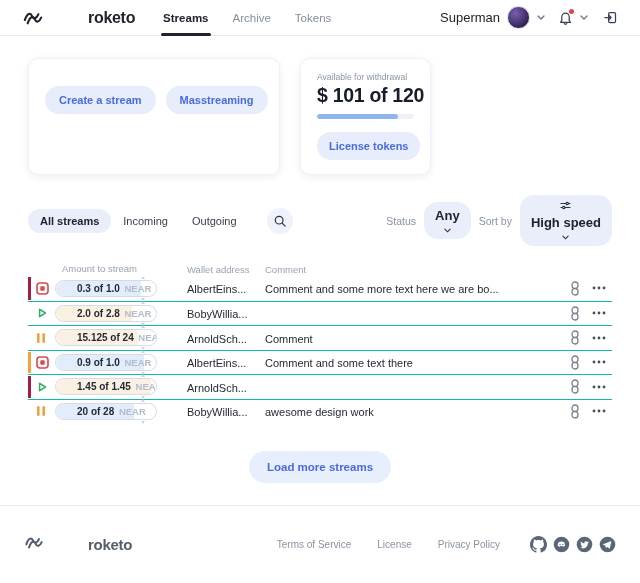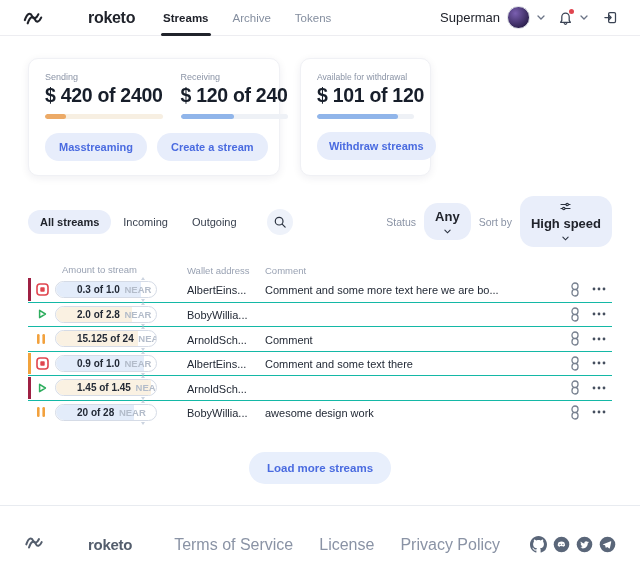--- a/index.html
+++ b/index.html
@@ -106,21 +106,21 @@
   .load-wrap { display:flex; justify-content:center; margin-top:28px; }
   .load-btn { background:#e8effc; color:#4a6be0; font-size:11.5px; font-weight:700;
     border:none; border-radius:17px; padding:10px 18px; cursor:pointer; font-family:inherit; }
 
   
   .footer { position:absolute; left:0; right:0; bottom:0; height:78px;
     border-top:1px solid #e8ebf0; display:flex; align-items:center; padding:0 24px; }
   .f-brand { display:flex; align-items:center; gap:6px; color:#545e6d; }
   .f-brand .brand-name { font-size:15px; color:#545e6d; }
   .f-links { margin-left:auto; display:flex; gap:26px; }
-  .f-link { font-size:16px; color:#8a93a5; cursor:pointer; }
+  .f-link { font-size:10px; color:#8a93a5; cursor:pointer; }
   .f-social { display:flex; gap:6px; margin-left:30px; }
   .f-social .icon-btn { padding:0; }
 </style>
 </head>
 <body>
 
 <header class="navbar">
   <div class="brand">
     <span class="brand-mark">
       <svg width="22" height="18" viewBox="0 0 26 22" fill="none">
@@ -160,51 +160,35 @@
         <rect x="9" y="4" width="11" height="16" rx="2"></rect>
           <path d="M3 12h9"></path>
           <path d="M9.5 8.5L13 12l-3.5 3.5"></path>
       </svg>
     </span>
   </div>
 </header>
 
 <section class="cards">
   <div class="card card-main">
-    <div class="stats2">
-      <div class="stat">
-        <div class="stat-label">Sending</div>
-        <div class="stat-value">$ 420 of 2400</div>
-        <div class="bar cream">
-          <span class="bar-fill" style="background: rgb(236, 170, 103); width: 18%;"></span>
-        </div>
-      </div>
-      <div class="stat">
-        <div class="stat-label">Receiving</div>
-        <div class="stat-value">$ 120 of 240</div>
-        <div class="bar">
-          <span class="bar-fill" style="background: rgb(144, 181, 234); width: 50%;"></span>
-        </div>
-      </div>
-    </div>
     <div class="card-btns">
+      <button class="pill-btn">Create a stream</button>
       <button class="pill-btn">Masstreaming</button>
-      <button class="pill-btn">Create a stream</button>
     </div>
   </div>
   <div class="card card-side">
     <div class="stat">
       <div class="stat-label">Available for withdrawal</div>
       <div class="stat-value">$ 101 of 120</div>
       <div class="bar">
         <span class="bar-fill" style="background: rgb(144, 181, 234); width: 84%;"></span>
       </div>
     </div>
     <div class="card-btns">
-      <button class="pill-btn">Withdraw streams</button>
+      <button class="pill-btn">License tokens</button>
     </div>
   </div>
 </section>
 
 <section class="filters">
   <span class="ftab active">All streams</span>
   <span class="ftab">Incoming</span>
   <span class="ftab">Outgoing</span>
   <button class="search-btn">
     <svg width="12" height="12" viewBox="0 0 14 14" fill="none">

